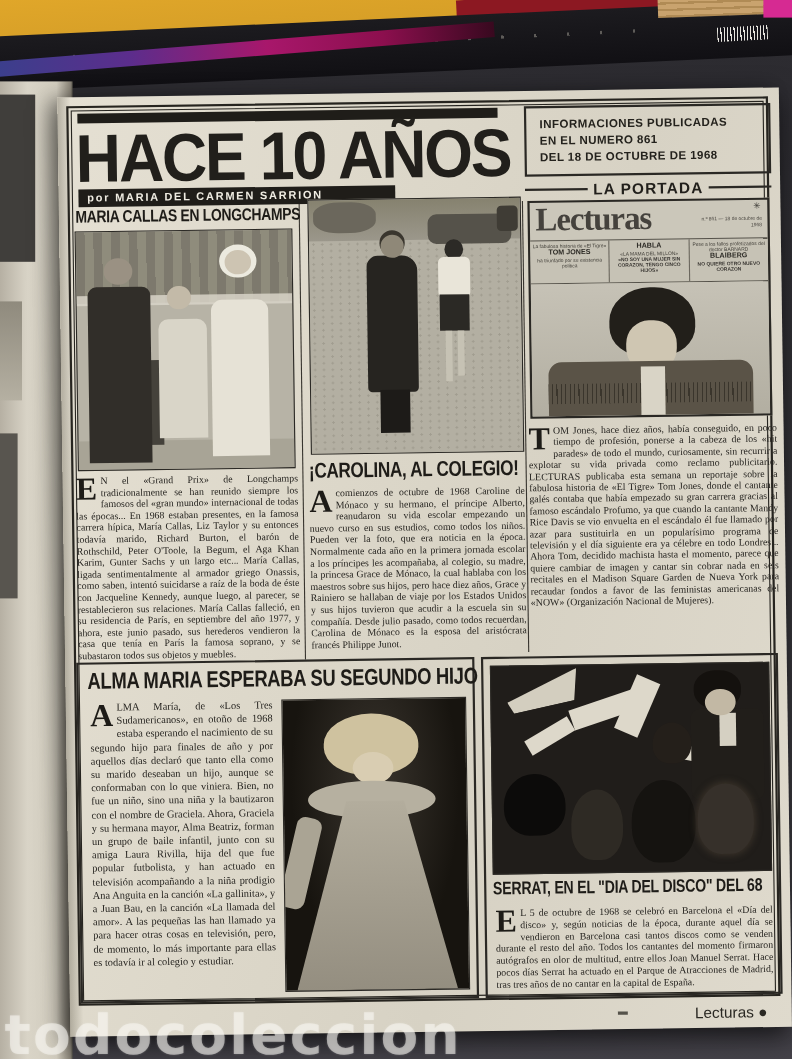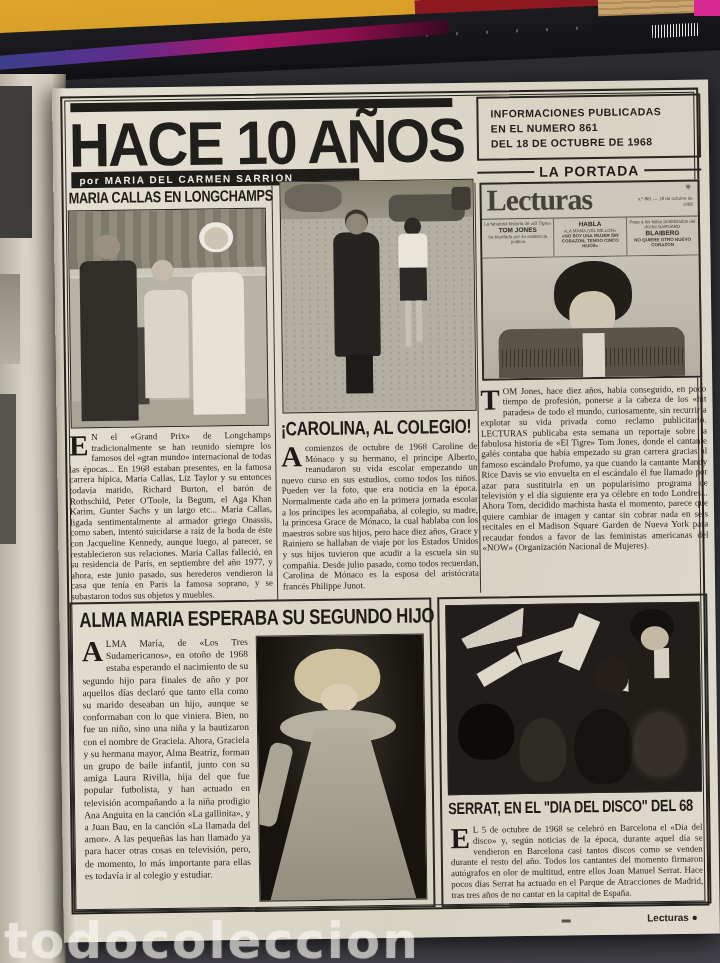--- a/index.html
+++ b/index.html
@@ -177,21 +177,21 @@
   .car-boy-head{position:absolute;left:34%;top:14%;width:11%;height:9%;background:#8f8878;border-radius:50%;
     box-shadow:0 -3px 0 1px #3a362e;}
   .car-boy-legs{position:absolute;left:33%;top:75%;width:14%;height:17%;background:#1d1b18;}
   .car-girl-head{position:absolute;left:64%;top:16%;width:9%;height:8%;background:#2c2a26;border-radius:50%;}
   .car-girl-top{position:absolute;left:61%;top:23%;width:15%;height:16%;background:#e9e5d9;border-radius:5px;}
   .car-girl-skirt{position:absolute;left:61.5%;top:38%;width:14%;height:14%;background:#2b2925;}
   .car-girl-leg1{position:absolute;left:64%;top:52%;width:3%;height:20%;background:#c6c2b4;}
   .car-girl-leg2{position:absolute;left:70%;top:52%;width:3%;height:18%;background:#c6c2b4;}
 
   
-  .page-num{position:absolute;right:22px;top:832px;font-size:10px;font-weight:bold;color:#2a2823;}
+  .page-num{position:absolute;right:22px;top:832px;font-size:14px;font-weight:normal;color:#2a2823;}
   .fold-mark{position:absolute;left:498px;top:838px;width:9px;height:3px;background:#55524a;}
   .watermark{position:absolute;left:4px;top:912px;font-family:"DejaVu Sans",sans-serif;
     font-weight:bold;font-size:50px;letter-spacing:2px;color:rgba(248,246,240,.55);
     text-shadow:0 0 2px rgba(255,255,255,.25);white-space:nowrap;}
 </style>
 </head>
 <body>
 
 <div class="scene">
 

